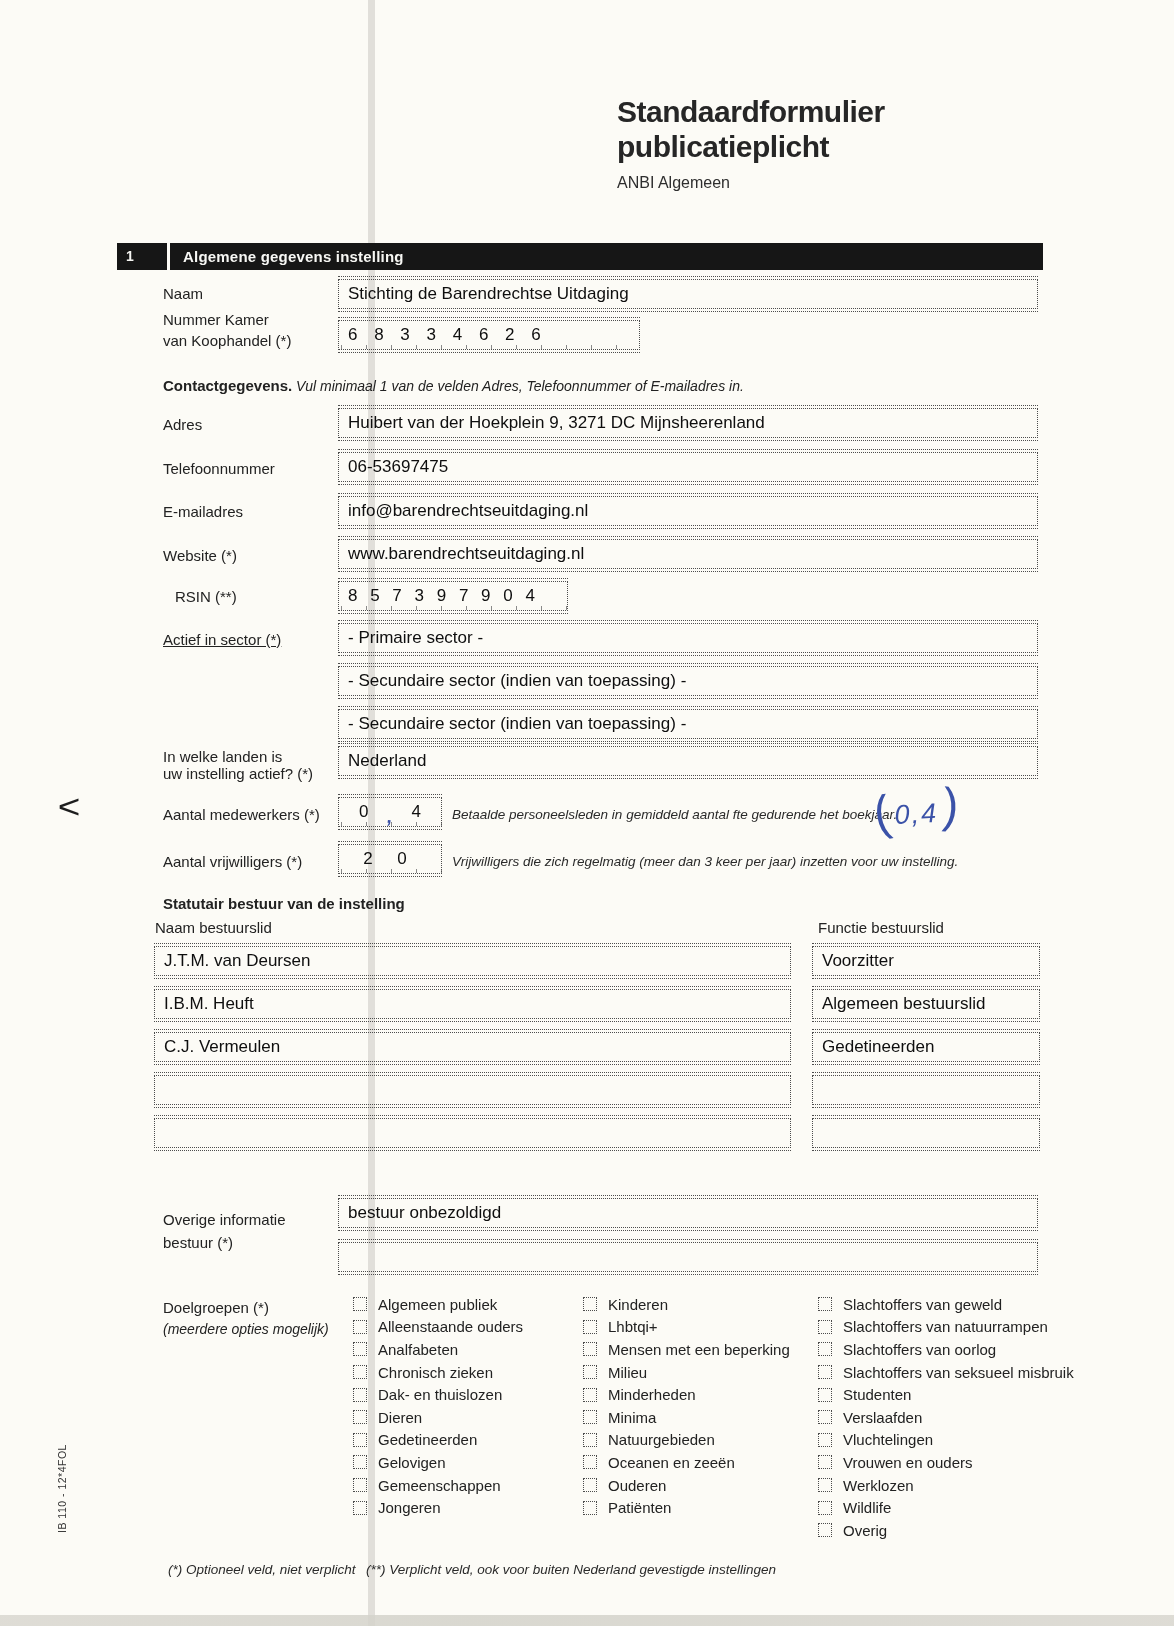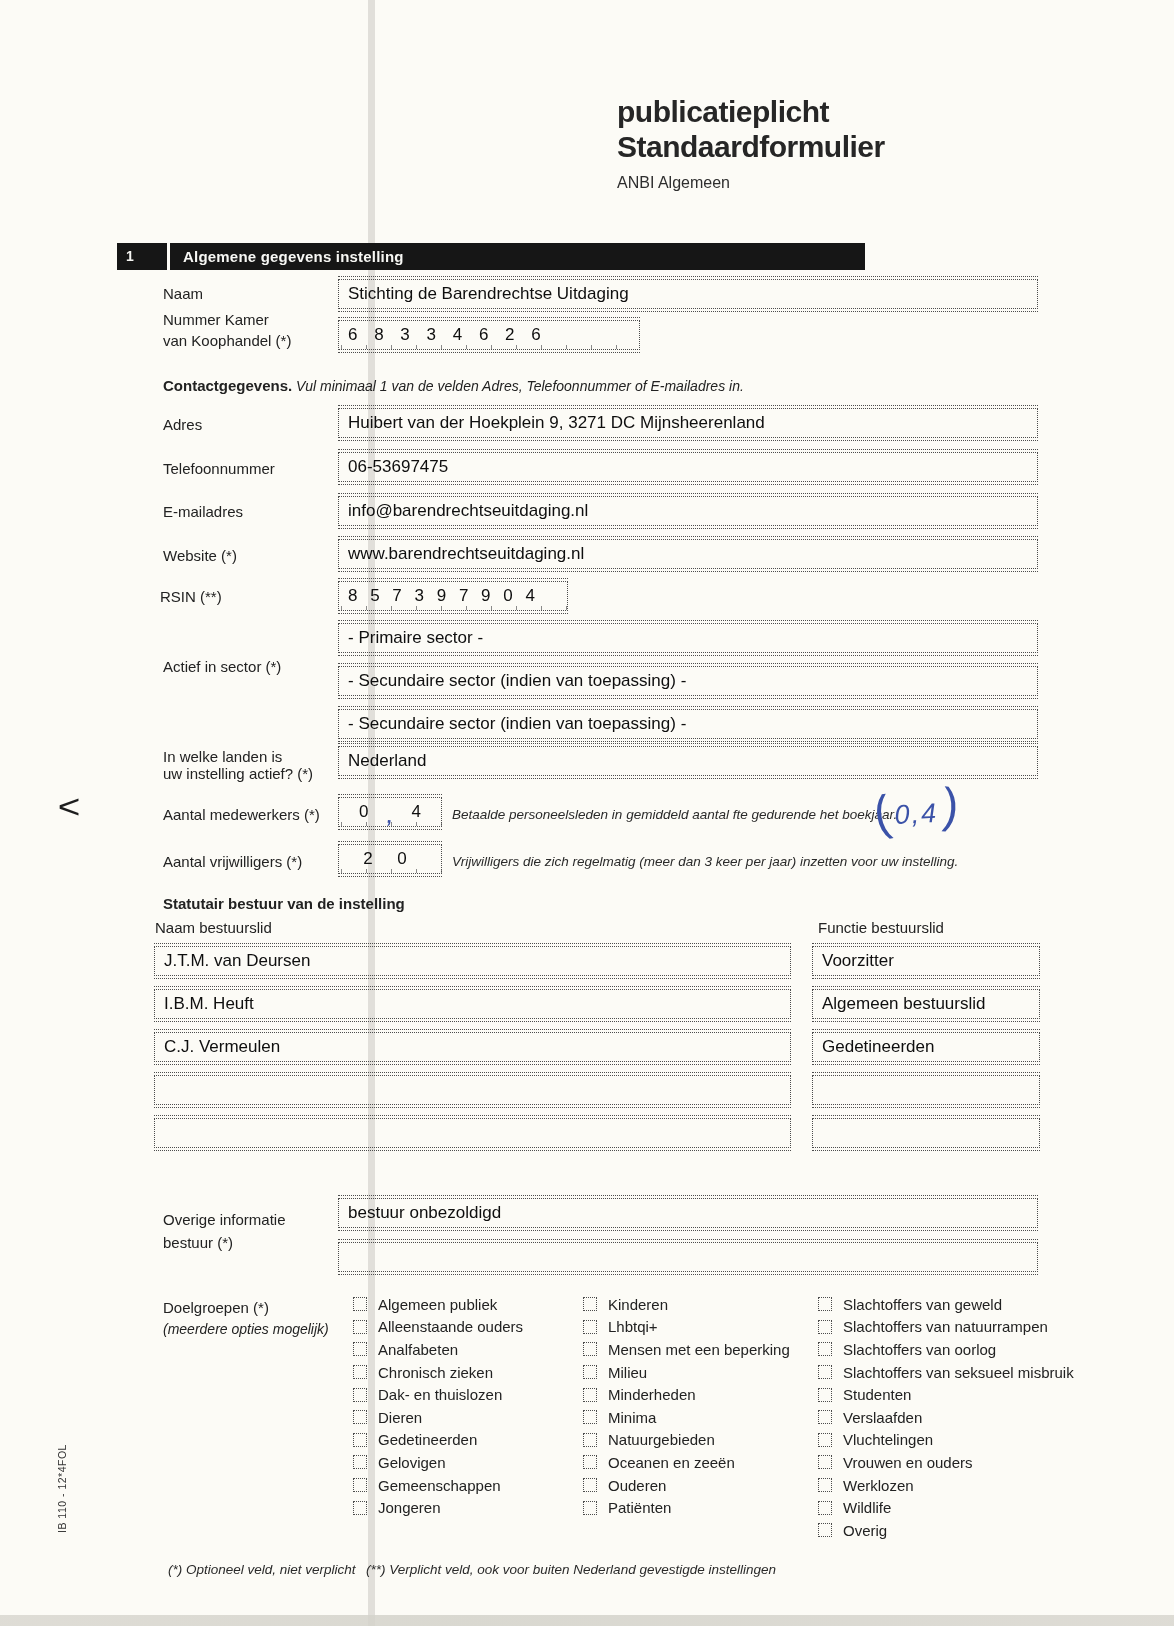--- a/index.html
+++ b/index.html
@@ -22,21 +22,21 @@
 
   
   .title-block { position:absolute; left:617px; top:94px; }
   .title-line { font-size:30px; font-weight:bold; line-height:35px; color:#262626; letter-spacing:-0.5px; }
   .subtitle { font-size:16px; font-weight:normal; line-height:32px; margin-top:3px; color:#2e2e2e; }
 
   
   .sec-num { position:absolute; left:117px; top:243px; width:50px; height:27px;
     background:#161616; color:#f5f5f2; font-size:14px; font-weight:bold;
     line-height:27px; padding-left:9px; }
-  .sec-bar { position:absolute; left:170px; top:243px; width:695px; height:27px;
+  .sec-bar { position:absolute; left:170px; top:243px; width:873px; height:27px;
     background:#161616; color:#f7f7f4; font-size:15px; font-weight:bold;
     line-height:27px; padding-left:13px; letter-spacing:0.2px; }
 
   
   .lab { position:absolute; font-size:15px; color:#222; white-space:nowrap; }
   .lab.bold { font-weight:bold; }
   .lab.it { font-style:italic; font-size:14px; }
   .helper { position:absolute; font-size:13.5px; font-style:italic; color:#2a2a2a; white-space:nowrap; }
 
   
@@ -75,22 +75,22 @@
     transform:rotate(-90deg); transform-origin:left top; white-space:nowrap; letter-spacing:0.5px; }
 </style>
 </head>
 <body>
 
 <div class="page">
   <div class="scan-line"></div>
   <div class="scan-bottom"></div>
 
   <div class="title-block">
+    <div class="title-line">Standaardformulier</div>
     <div class="title-line">publicatieplicht</div>
-    <div class="title-line">Standaardformulier</div>
     <div class="subtitle">ANBI Algemeen</div>
   </div>
 
   <div class="sec-num">1</div>
   <div class="sec-bar">Algemene gegevens instelling</div>
 
   <div class="lab" style="left:163px; top:285px;">Naam</div>
   <div class="frow" style="left:338px; top:276px;">
       <div class="fbox">Stichting de Barendrechtse Uitdaging</div>
     </div>
@@ -116,26 +116,26 @@
   <div class="lab" style="left:163px; top:503px;">E-mailadres</div>
   <div class="frow" style="left:338px; top:493px;">
       <div class="fbox">info@barendrechtseuitdaging.nl</div>
     </div>
 
   <div class="lab" style="left:163px; top:547px;">Website (*)</div>
   <div class="frow" style="left:338px; top:536px;">
       <div class="fbox">www.barendrechtseuitdaging.nl</div>
     </div>
 
-  <div class="lab" style="left:160px; top:588px;">RSIN (**)</div>
+  <div class="lab" style="left:175px; top:588px;">RSIN (**)</div>
   <div class="frow" style="left:338px; top:578px; width:230px;">
       <div class="fbox ticks sp4">8 5 7 3 9 7 9 0 4</div>
     </div>
 
-  <div class="lab" style="left:163px; top:658px;">Actief in sector (*)</div>
+  <div class="lab" style="left:163px; top:631px;text-decoration:underline;">Actief in sector (*)</div>
   <div class="frow" style="left:338px; top:620px;">
       <div class="fbox">- Primaire sector -</div>
     </div>
   <div class="frow" style="left:338px; top:663px;">
       <div class="fbox">- Secundaire sector (indien van toepassing) -</div>
     </div>
   <div class="frow" style="left:338px; top:706px;">
       <div class="fbox">- Secundaire sector (indien van toepassing) -</div>
     </div>
 

